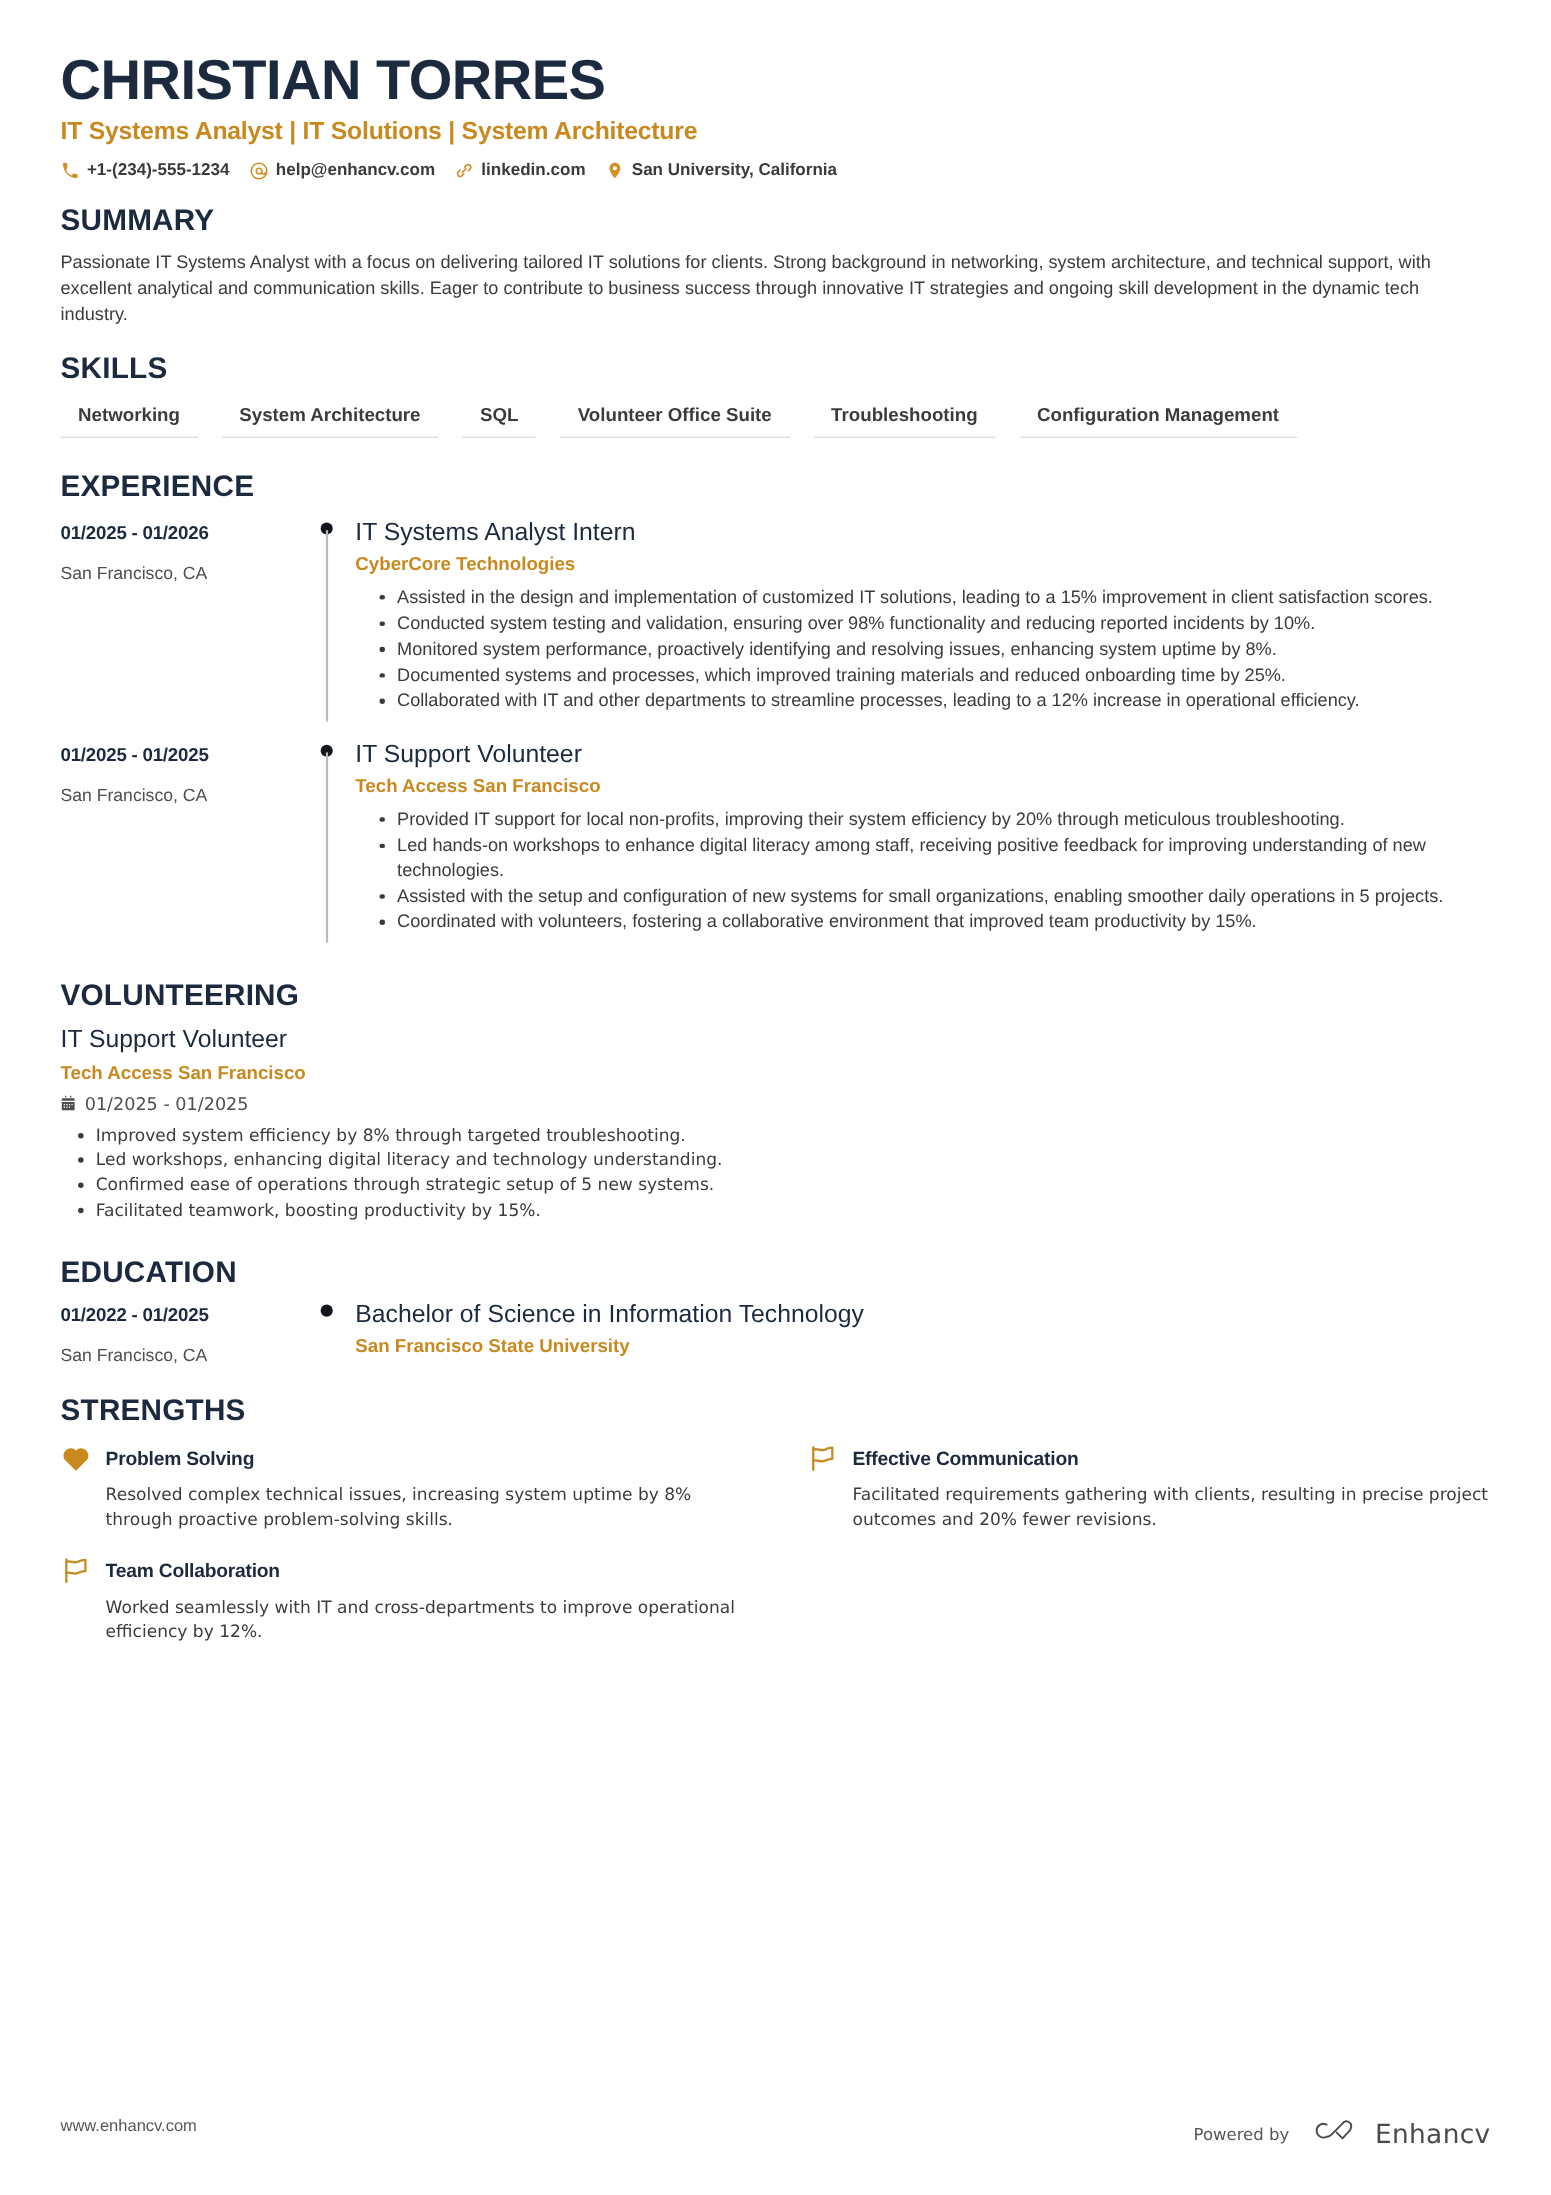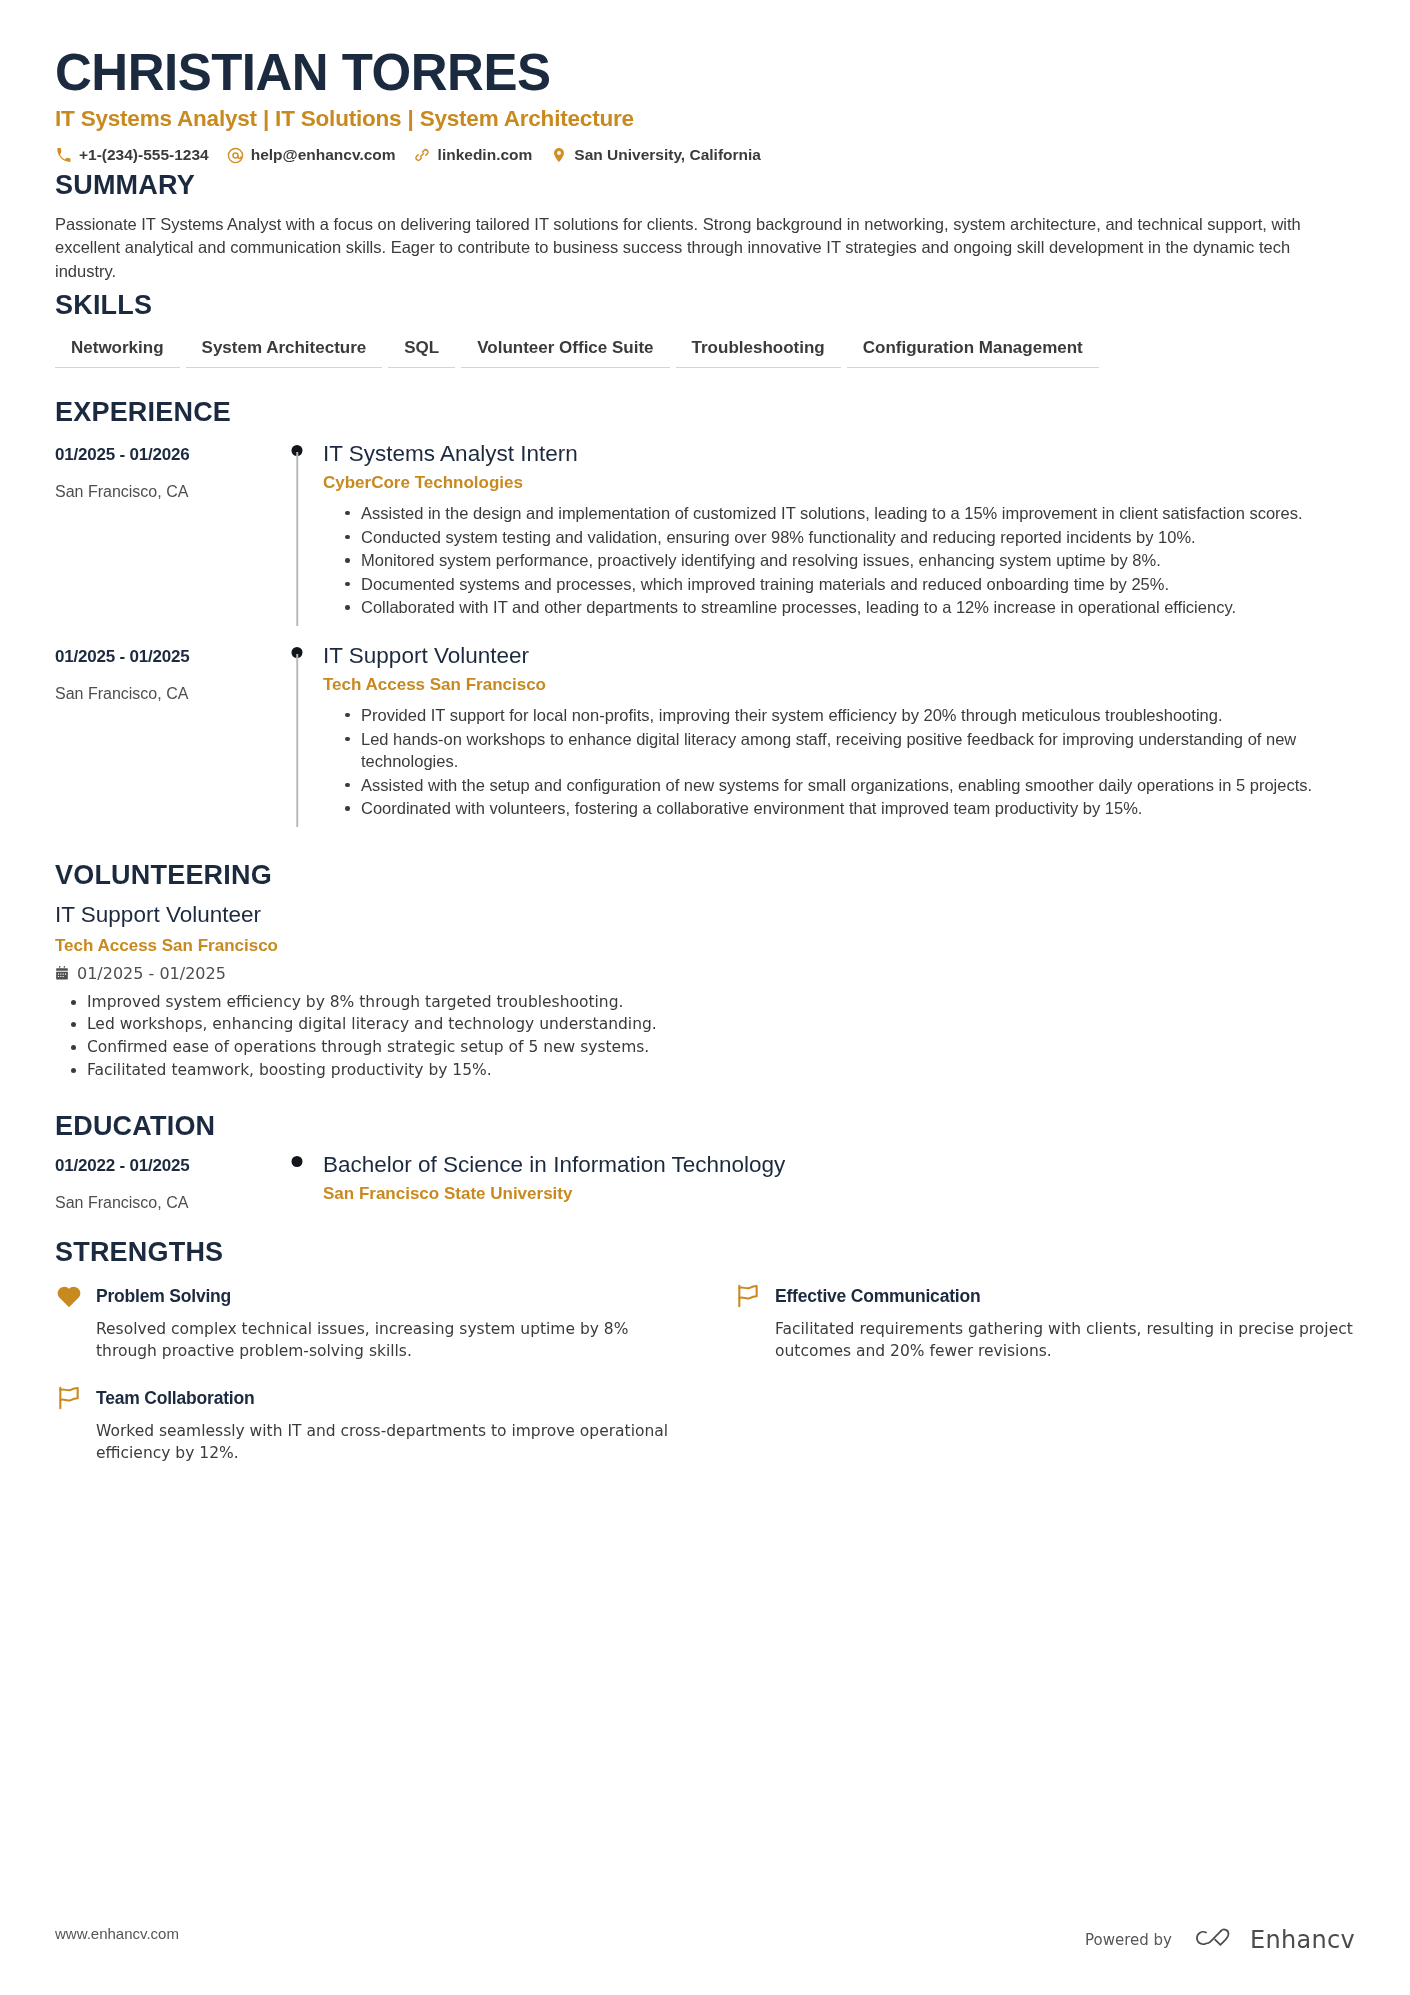--- a/index.html
+++ b/index.html
@@ -63,36 +63,36 @@
   }
 
   
   .sec-title {
     font-size: 27px;
     font-weight: 700;
     color: #1c2a3f;
     letter-spacing: 0.2px;
     line-height: 1.1;
   }
-  .sec { margin-top: 7px; }
+  .sec { margin-top: 22px; }
 
   
   .summary-text {
     font-size: 16.5px;
     line-height: 1.43;
     color: #3a3b3c;
     margin-top: 12px;
     max-width: 1258px;
   }
 
   
   .skills-row {
     display: flex;
     flex-wrap: wrap;
-    gap: 0 6px;
+    gap: 0 22px;
     margin-top: 16px;
   }
   .skill {
     font-size: 17px;
     font-weight: 700;
     color: #3a3b3c;
     padding: 2px 16px 9px 16px;
     border-bottom: 1.5px solid #d4d5d6;
     white-space: nowrap;
   }

